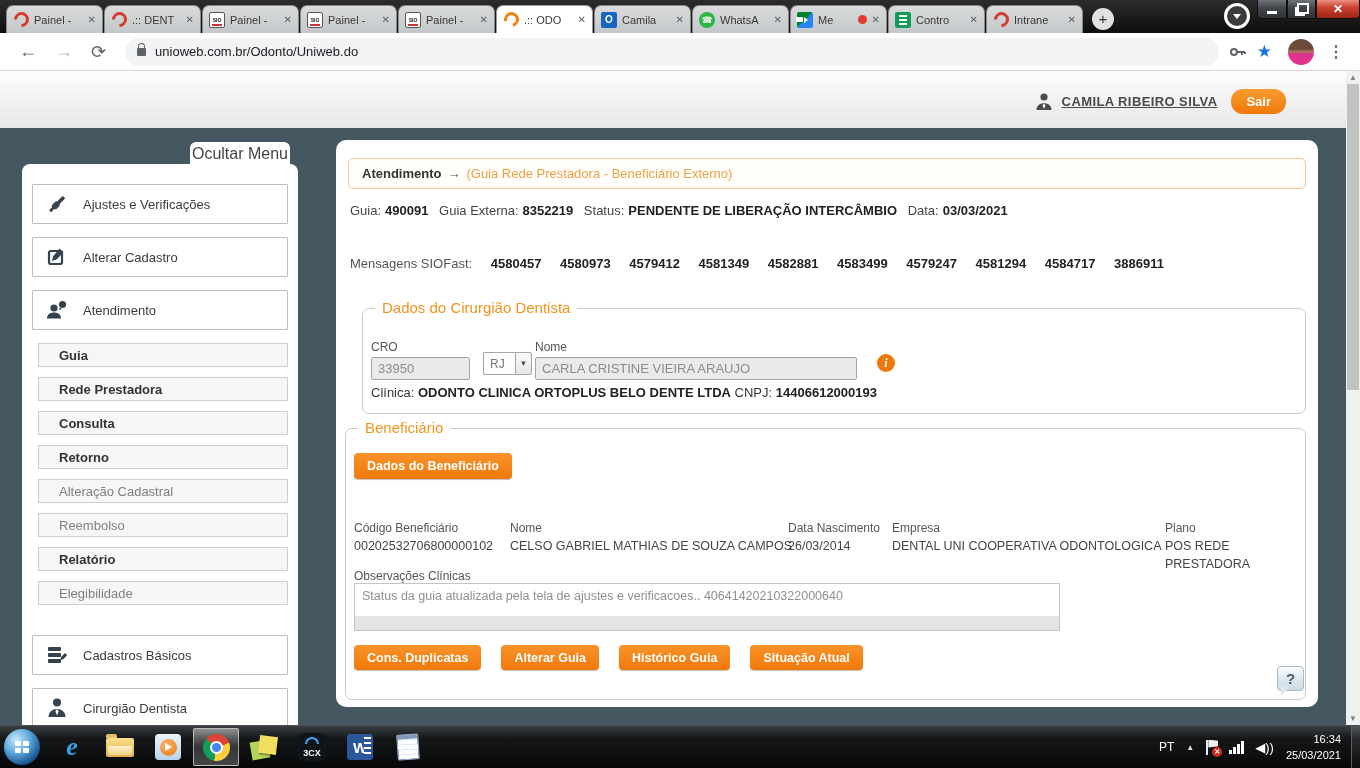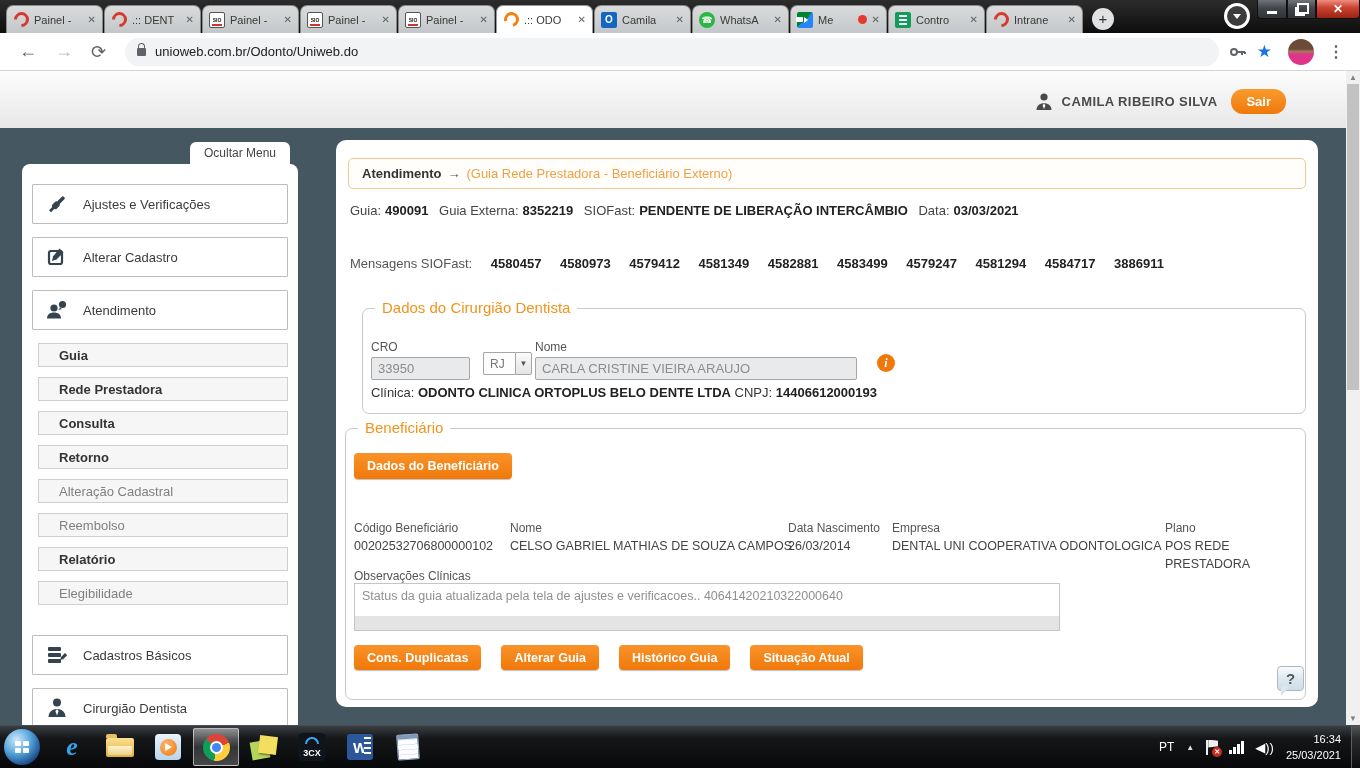--- a/index.html
+++ b/index.html
@@ -55,25 +55,25 @@
   .url-text { font-size:13px; color:#202124; }
   .tb-right { display:flex; align-items:center; }
   .star-ic { color:#1a73e8; font-size:17px; margin:0 8px; }
   .avatar { width:26px; height:26px; border-radius:50%; background:linear-gradient(#6b4a3a 38%,#a9765c 48%,#e0338c 60%); margin:0 8px; }
   .dots-ic { color:#5f6368; font-size:16px; font-weight:bold; margin:0 6px; letter-spacing:0; }
 
   
   .page { position:absolute; left:0; top:71px; width:1360px; height:654px; background:#455761; }
   .band { position:absolute; left:0; top:0; right:14px; height:57px; background:linear-gradient(#fdfdfd,#e7e7e7); }
   .user-block { position:absolute; right:60px; top:18px; display:flex; align-items:center; }
-  .user-name { font-size:13px; font-weight:bold; color:#4a4a4a; letter-spacing:0.4px; margin:0 14px 0 8px; }
+  .user-name { font-size:13px; font-weight:bold; color:#4a4a4a; letter-spacing:0.4px; margin:0 14px 0 8px;text-decoration:underline; }
   .sair-btn { background:linear-gradient(#f99b2e,#f0780a); color:#fff; font-size:13px; font-weight:bold; border:none;
     border-radius:12px; padding:5px 15px; }
   .hide-tab { position:absolute; left:190px; top:71px; width:100px; height:23px; background:#fff; border-radius:6px 6px 0 0;
-    font-size:12px; color:#444; text-align:center; line-height:23px; }
+    font-size:16px; color:#444; text-align:center; line-height:23px; }
 
   
   .sidebar-card { position:absolute; left:22px; top:93px; width:276px; bottom:0; background:#fff; border-radius:8px 8px 0 0;
     padding:20px 10px; overflow:hidden; }
   .menu-item { border:1px solid #bdbdbd; background:#fff; height:40px; display:flex; align-items:center; padding:0 12px;
     margin-bottom:13px; border-radius:1px; }
   .menu-item svg { flex:none; margin-right:14px; }
   .menu-label { font-size:13px; color:#3a3a3a; }
   .sub-item { border:1px solid #cfcfcf; background:#f6f6f6; height:24px; display:flex; align-items:center; padding:0 20px;
     margin:0 0 10px 6px; font-size:13px; color:#808080; }
@@ -350,21 +350,21 @@
     <div class="main-card">
       <div class="crumb">
         <span class="crumb-section">Atendimento</span>
         <span class="crumb-arrow">→</span>
         <span class="crumb-detail">(Guia Rede Prestadora - Beneficiário Externo)</span>
       </div>
 
       <div class="gline">
         <span class="lbl">Guia:</span><b>490091</b>
         <span class="lbl">Guia Externa:</span><b>8352219</b>
-        <span class="lbl">SIOFast:</span><b>PENDENTE DE LIBERAÇÃO INTERCÂMBIO</b>
+        <span class="lbl">Status:</span><b>PENDENTE DE LIBERAÇÃO INTERCÂMBIO</b>
         <span class="lbl">Data:</span><b>03/03/2021</b>
       </div>
 
       <div class="sfline">
         <span>Mensagens SIOFast:</span>
         <b>4580457</b>
         <b>4580973</b>
         <b>4579412</b>
         <b>4581349</b>
         <b>4582881</b>

